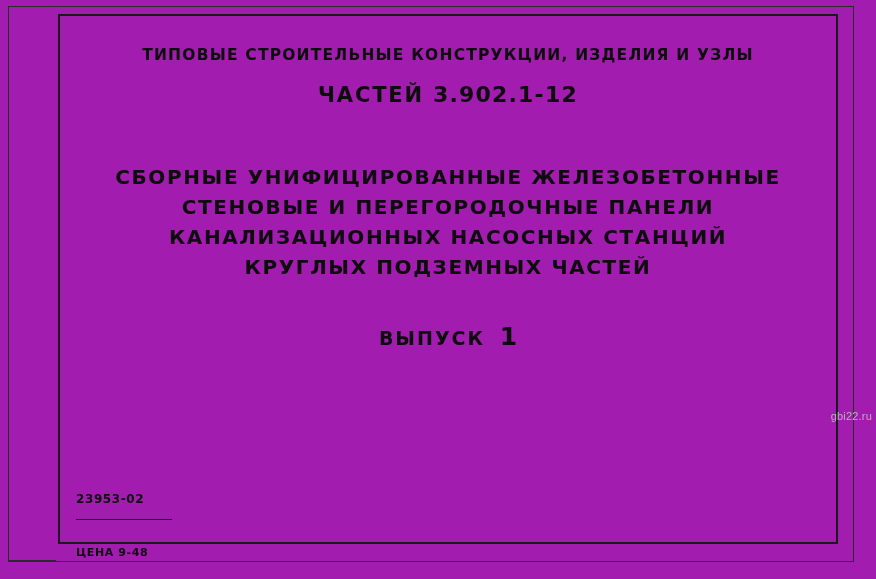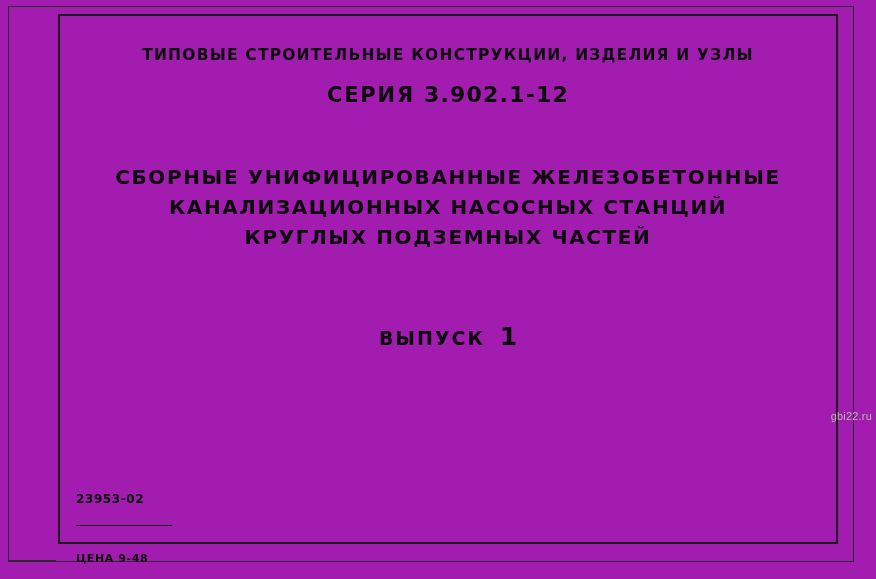--- a/index.html
+++ b/index.html
@@ -134,21 +134,21 @@
     position: absolute;
     left: 18px;
     top: 478px;
     width: 96px;
     color: #0d0d0d;
   }
   .stamp .code {
     font-size: 12px;
     font-weight: 700;
     letter-spacing: 0.6px;
-    padding-bottom: 19px;
+    padding-bottom: 13px;
     border-bottom: 1.5px solid #0d0d0d;
     text-align: left;
   }
   .stamp .price {
     font-size: 11px;
     font-weight: 700;
     letter-spacing: 0.6px;
     text-align: left;
     padding-top: 2px;
     margin-top: 24px;
@@ -173,26 +173,27 @@
   <div class="sheet-frame"></div>
   <div class="edge-stub-a"></div>
   <div class="edge-stub-b"></div>
   <div class="inner-frame"></div>
 
   <div class="content">
 
     <div class="line kicker">ТИПОВЫЕ СТРОИТЕЛЬНЫЕ КОНСТРУКЦИИ, ИЗДЕЛИЯ И УЗЛЫ</div>
 
     <div class="line series">
-      <span>СЕРИЯ</span>
+      <span>ЧАСТЕЙ</span>
       <span class="series-num">3.902.1-12</span>
     </div>
 
     <div class="title-block">
       <div class="line">СБОРНЫЕ УНИФИЦИРОВАННЫЕ ЖЕЛЕЗОБЕТОННЫЕ</div>
+      <div class="line">СТЕНОВЫЕ И ПЕРЕГОРОДОЧНЫЕ ПАНЕЛИ</div>
       <div class="line">КАНАЛИЗАЦИОННЫХ НАСОСНЫХ СТАНЦИЙ</div>
       <div class="line">КРУГЛЫХ ПОДЗЕМНЫХ ЧАСТЕЙ</div>
     </div>
 
     <div class="line issue">
       <span>ВЫПУСК</span>
       <span class="issue-num">1</span>
     </div>
 
 

